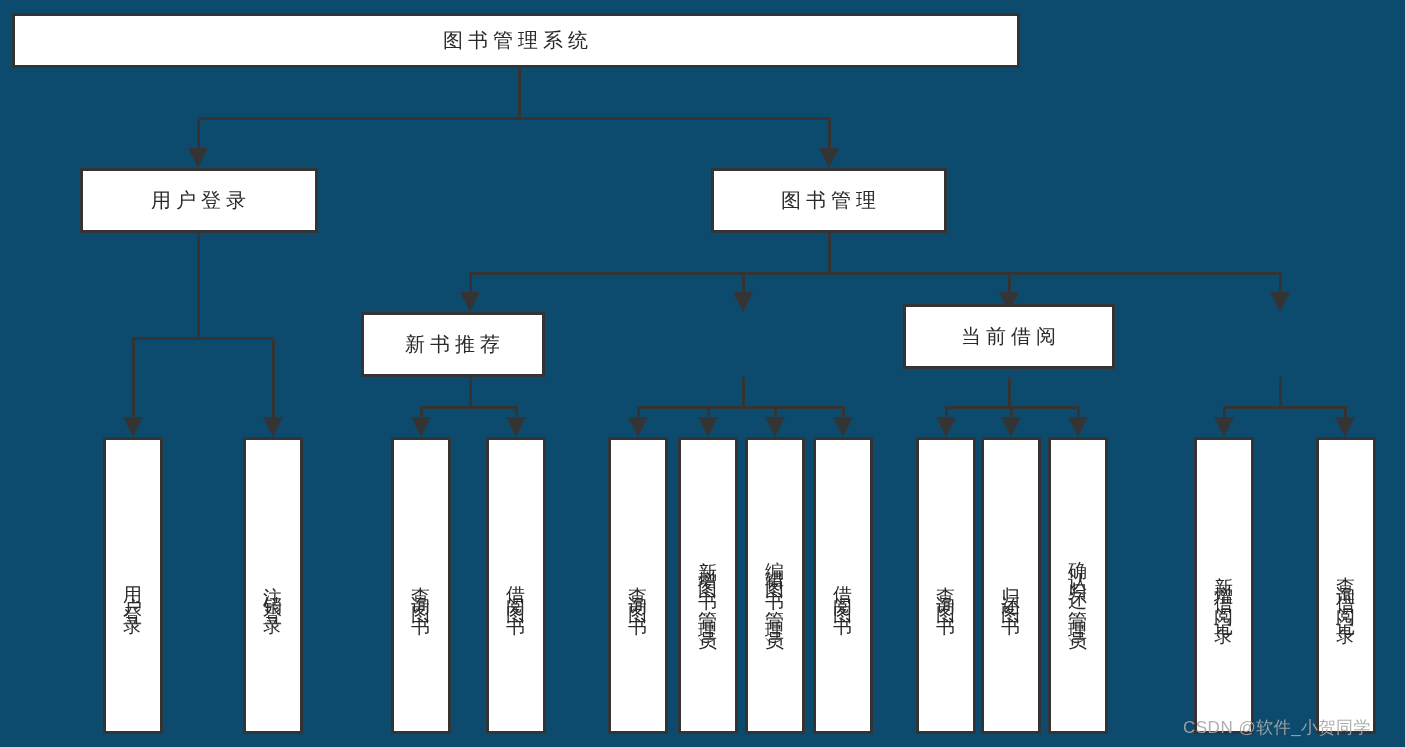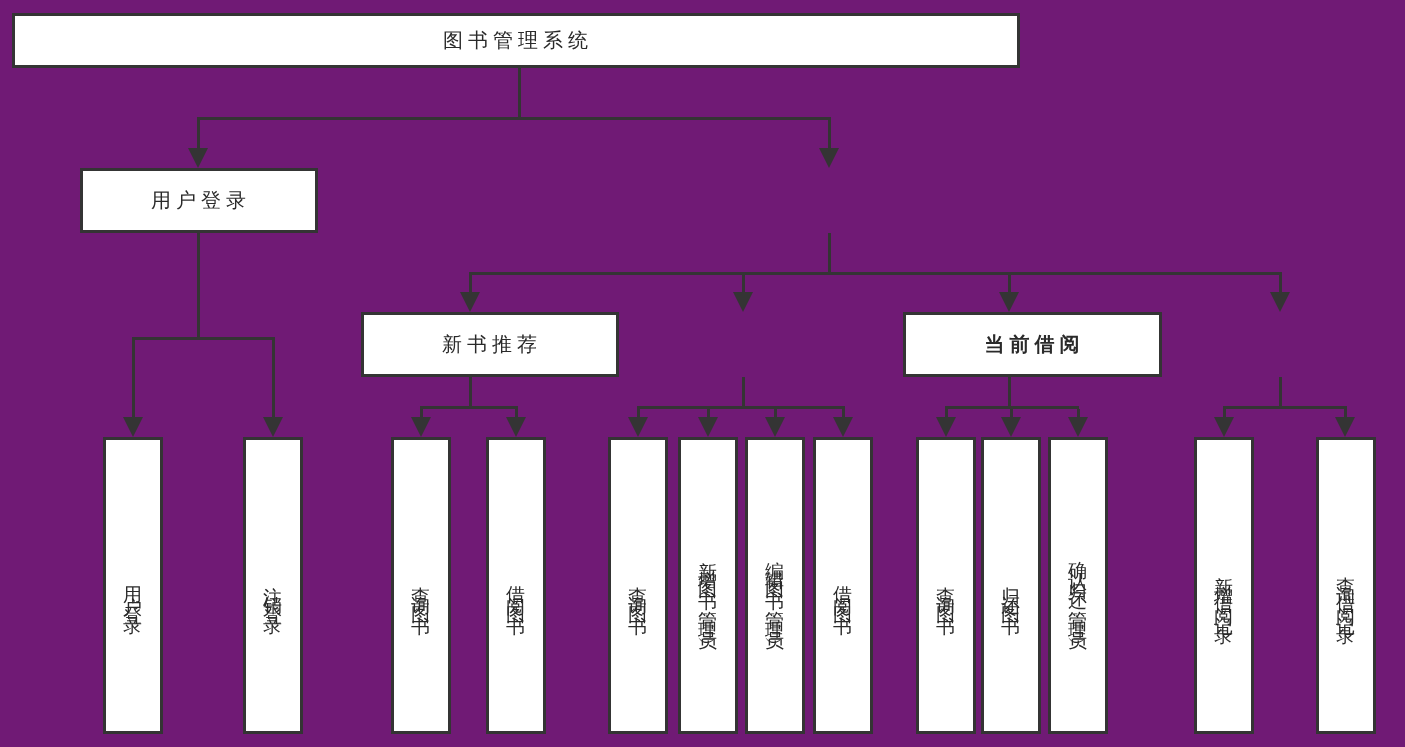--- a/index.html
+++ b/index.html
@@ -1,19 +1,19 @@
 <!DOCTYPE html>
 <html><head>
 <meta charset="utf-8">
 <style>
   html,body { margin:0; padding:0; background:#ffffff; }
   .canvas {
     position:relative;
     width:1405px; height:747px;
-    background:#701a75;
+    background:#0c4a6e;
     font-family:"Liberation Sans","DejaVu Sans",sans-serif;
     overflow:hidden;
   }
   
   .ln { position:absolute; background:#343434; }
   .vl { width:3px; }
   .hl { height:3px; }
   
   .ar {
     position:absolute; width:0; height:0;
@@ -107,25 +107,28 @@
   <div class="ar" style="left:1214px;top:417px;"></div>
   <div class="ar" style="left:1335px;top:417px;"></div>
 
   <div class="bx" style="left:12px;top:13px;width:1008px;height:55px;">
     <span class="lbl">图书管理系统</span>
   </div>
 
   <div class="bx" style="left:80px;top:168px;width:238px;height:65px;">
     <span class="lbl">用户登录</span>
   </div>
+  <div class="bx" style="left:711px;top:168px;width:236px;height:65px;">
+    <span class="lbl">图书管理</span>
+  </div>
 
-  <div class="bx" style="left:361px;top:312px;width:258px;height:65px;">
+  <div class="bx" style="left:361px;top:312px;width:184px;height:65px;">
     <span class="lbl">新书推荐</span>
   </div>
-  <div class="bx" style="left:903px;top:312px;width:259px;height:65px;font-weight:bold;">
+  <div class="bx" style="left:903px;top:304px;width:212px;height:65px;">
     <span class="lbl">当前借阅</span>
   </div>
 
   <div class="bx bxv" style="left:103px;top:437px;width:60px;height:297px;">
     <span class="lbl">用户登录</span>
   </div>
   <div class="bx bxv" style="left:243px;top:437px;width:60px;height:297px;">
     <span class="lbl">注销登录</span>
   </div>
 
@@ -159,14 +162,15 @@
     <span class="lbl">确认归还（管理员）</span>
   </div>
 
   <div class="bx bxv" style="left:1194px;top:437px;width:60px;height:297px;">
     <span class="lbl">新增借阅记录</span>
   </div>
   <div class="bx bxv" style="left:1316px;top:437px;width:60px;height:297px;">
     <span class="lbl">查询借阅记录</span>
   </div>
 
+  <div class="watermark" style="left:1183px;top:716px;">CSDN @软件_小贺同学</div>
 
 </div>
 
 </body></html>

